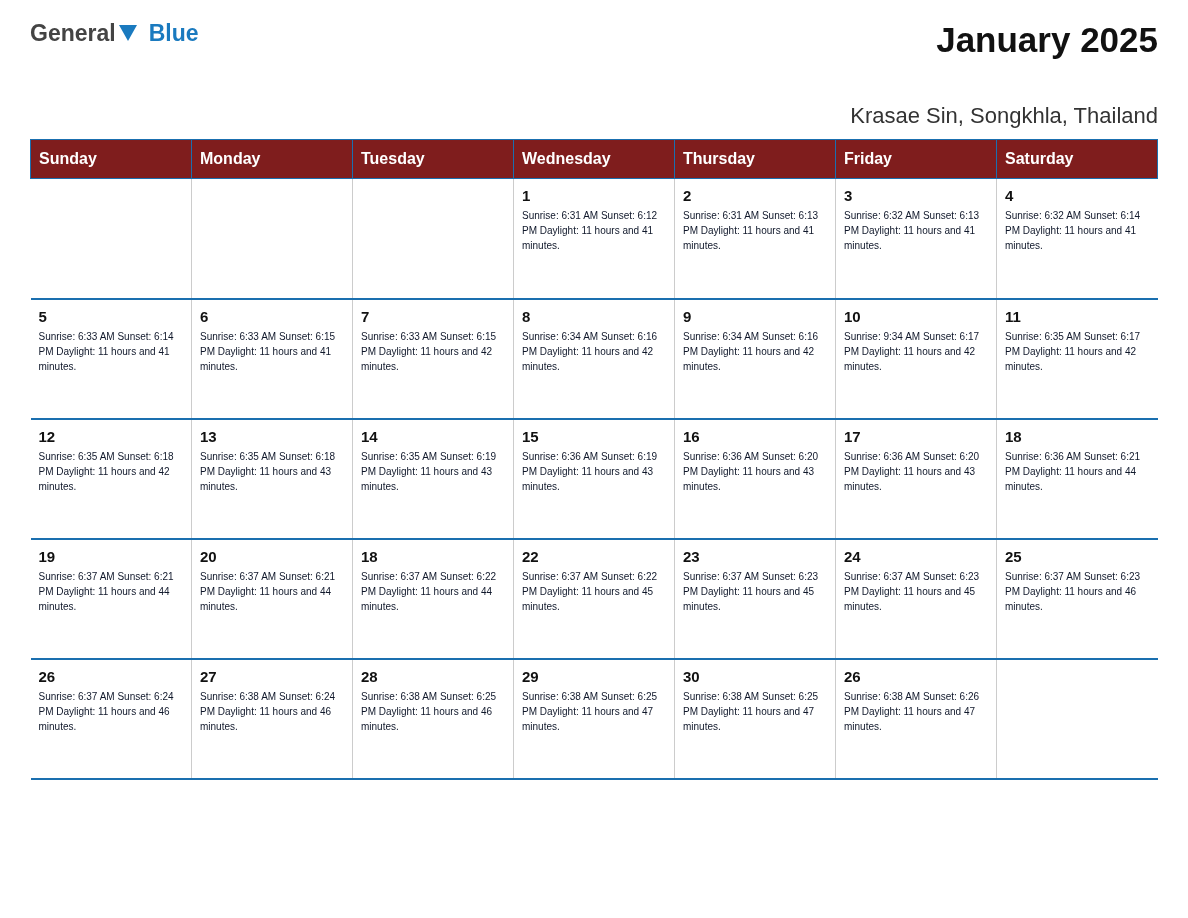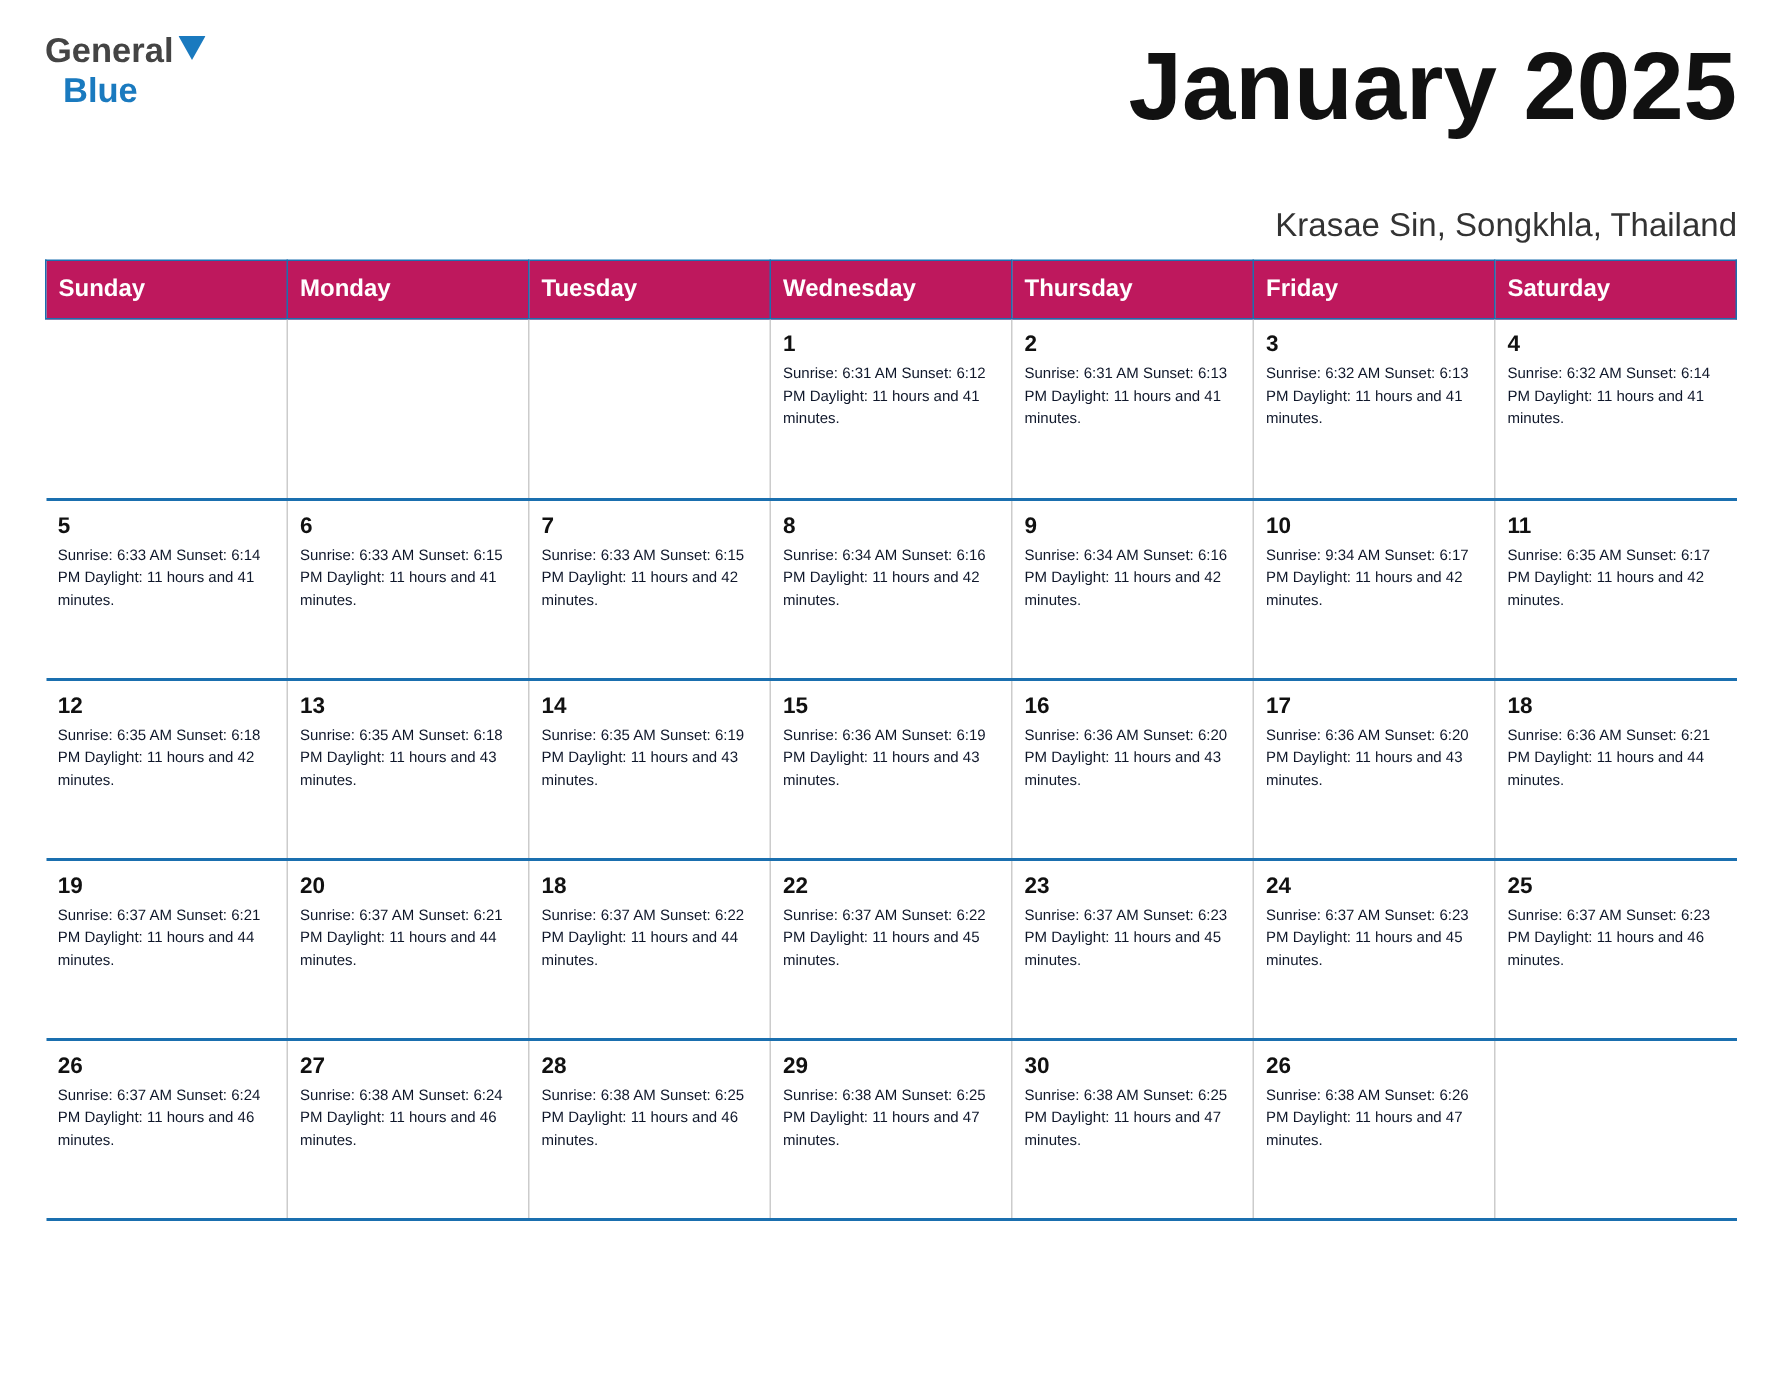--- a/index.html
+++ b/index.html
@@ -13,38 +13,38 @@
     .header {
       display: flex;
       justify-content: space-between;
       align-items: flex-start;
       margin-bottom: 10px;
     }
     .title-block {
       text-align: right;
     }
     .title-block h1 {
-      font-size: 64px;
+      font-size: 35px;
       font-weight: bold;
       color: #111;
       text-align: right;
     }
     .title-block h2 {
       font-size: 22px;
       font-weight: normal;
       color: #333;
       margin-top: 43px;
     }
     table {
       width: 100%;
       border-collapse: collapse;
       table-layout: fixed;
     }
     thead tr th {
-      background-color: #be185d;
+      background-color: #7f1d1d;
       color: #fff;
       font-size: 16px;
       font-weight: bold;
       padding: 10px 8px;
       text-align: left;
       border: 1px solid #1a6faf;
     }
     tbody tr {
       border-bottom: 2px solid #1a6faf;
     }
@@ -67,21 +67,21 @@
       display: block;
       margin-bottom: 4px;
     }
     .day-info {
       font-size: 10px;
       color: #0f172a;
       line-height: 1.5;
     }
     .logo-container {
       display: flex;
-      flex-direction: column;
+      flex-direction: row;
       justify-content: space-between;
     }
     .logo-top {
       display: flex;
       align-items: center;
     }
     .logo-word {
       font-size: 23px;
       font-weight: bold;
       color: #444;

